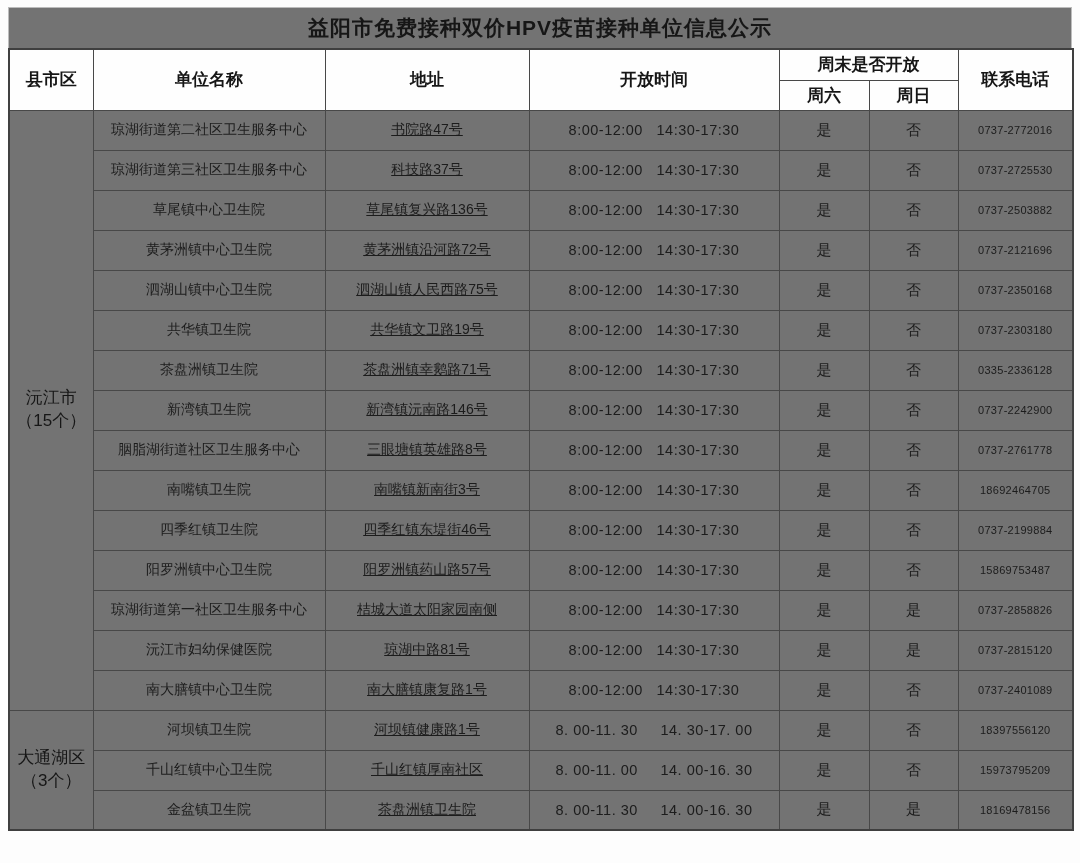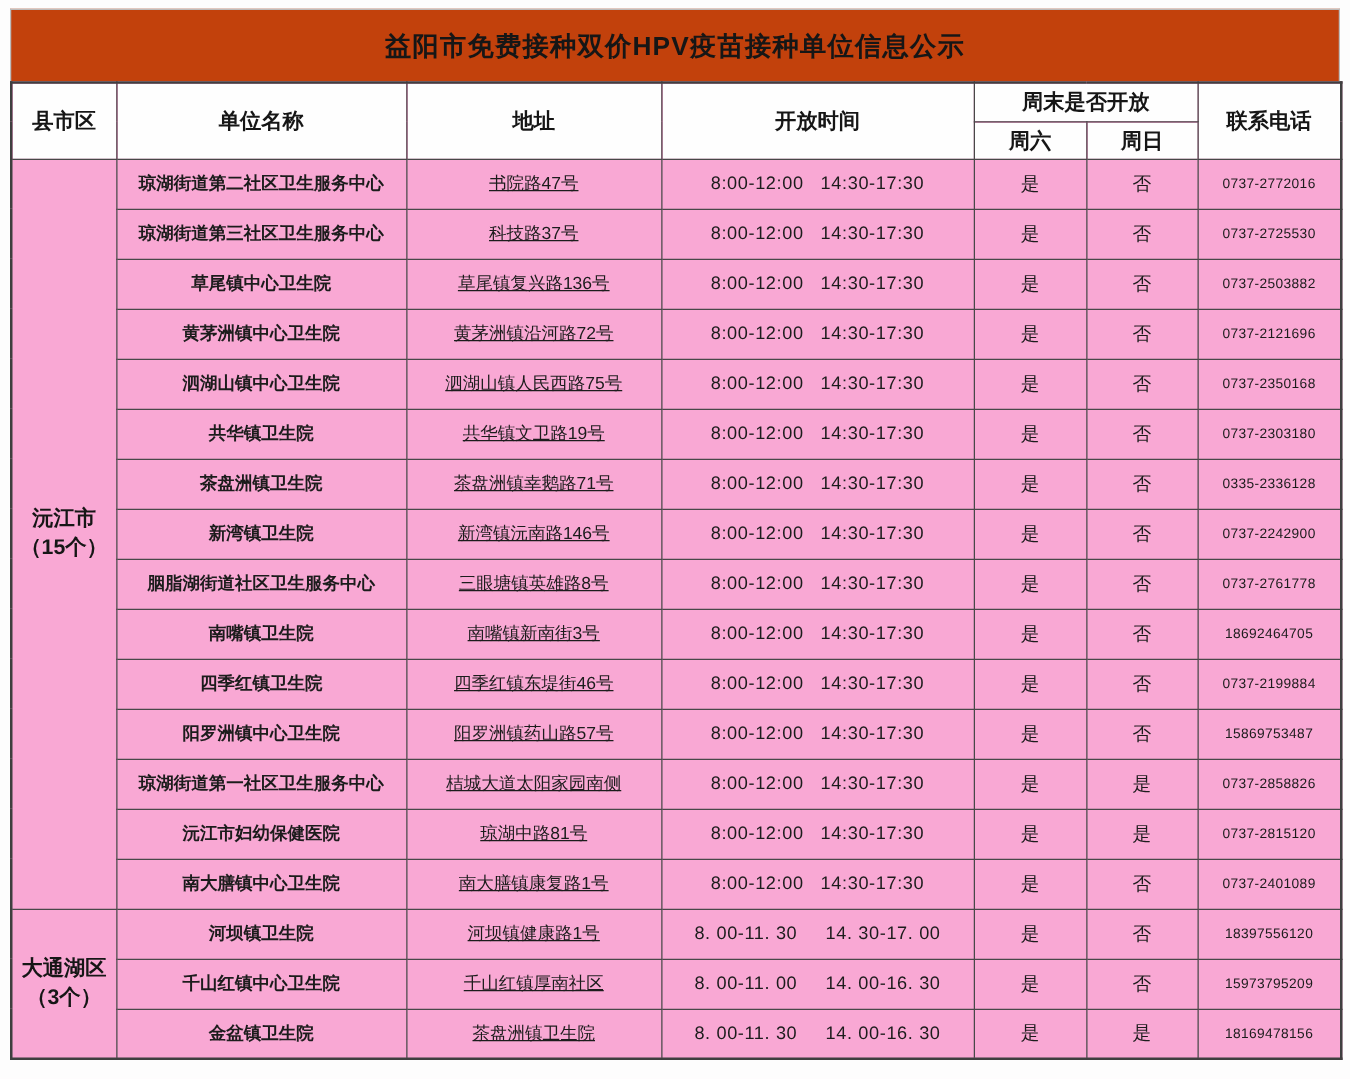--- a/index.html
+++ b/index.html
@@ -14,40 +14,40 @@
     width: 1080px;
     height: 863px;
     background: #fdfdfd;
     box-sizing: border-box;
     padding: 7px 8px 7px 8px;
     overflow: hidden;
   }
   .title-bar {
     box-sizing: border-box;
     width: 1064px;
-    height: 58px;
+    height: 41px;
     border: 1px solid #bcbcbc;
     border-bottom: none;
-    background: #c2410c;
+    background: #737373;
     display: flex;
     align-items: center;
     justify-content: center;
   }
   .title-bar .title-text {
     font-size: 21px;
     font-weight: bold;
     letter-spacing: 1px;
     color: #161616;
   }
   table.info-table {
     width: 1064px;
     table-layout: fixed;
     border-collapse: collapse;
     border: 2px solid #3f3f3f;
-    background: #f9a8d4;
+    background: #737373;
   }
   table.info-table th,
   table.info-table td {
     border: 1px solid #484848;
     text-align: center;
     vertical-align: middle;
     padding: 2px 3px;
     box-sizing: border-box;
     overflow: hidden;
   }
@@ -55,25 +55,25 @@
   thead tr.header-row-2 th { height: 30px; }
   thead th {
     font-size: 17px;
     font-weight: bold;
     color: #161616;
     background: #fefefe;
   }
   tbody tr { height: 40px; }
   td.region-cell {
     font-size: 17px;
-    font-weight: bold;
+    font-weight: normal;
     line-height: 1.35;
     color: #161616;
   }
-  td.unit-name-cell { font-size: 14px; font-weight: bold; }
+  td.unit-name-cell { font-size: 14px; }
   td.address-cell { font-size: 14px; text-decoration: underline; }
   td.hours-cell {
     font-size: 14.5px;
     white-space: pre;
     letter-spacing: 0.5px;
     margin-top: 44px;
   }
   td.saturday-cell, td.sunday-cell { font-size: 15px; }
   td.phone-cell { font-size: 11px; letter-spacing: 0.3px; }
 </style>

